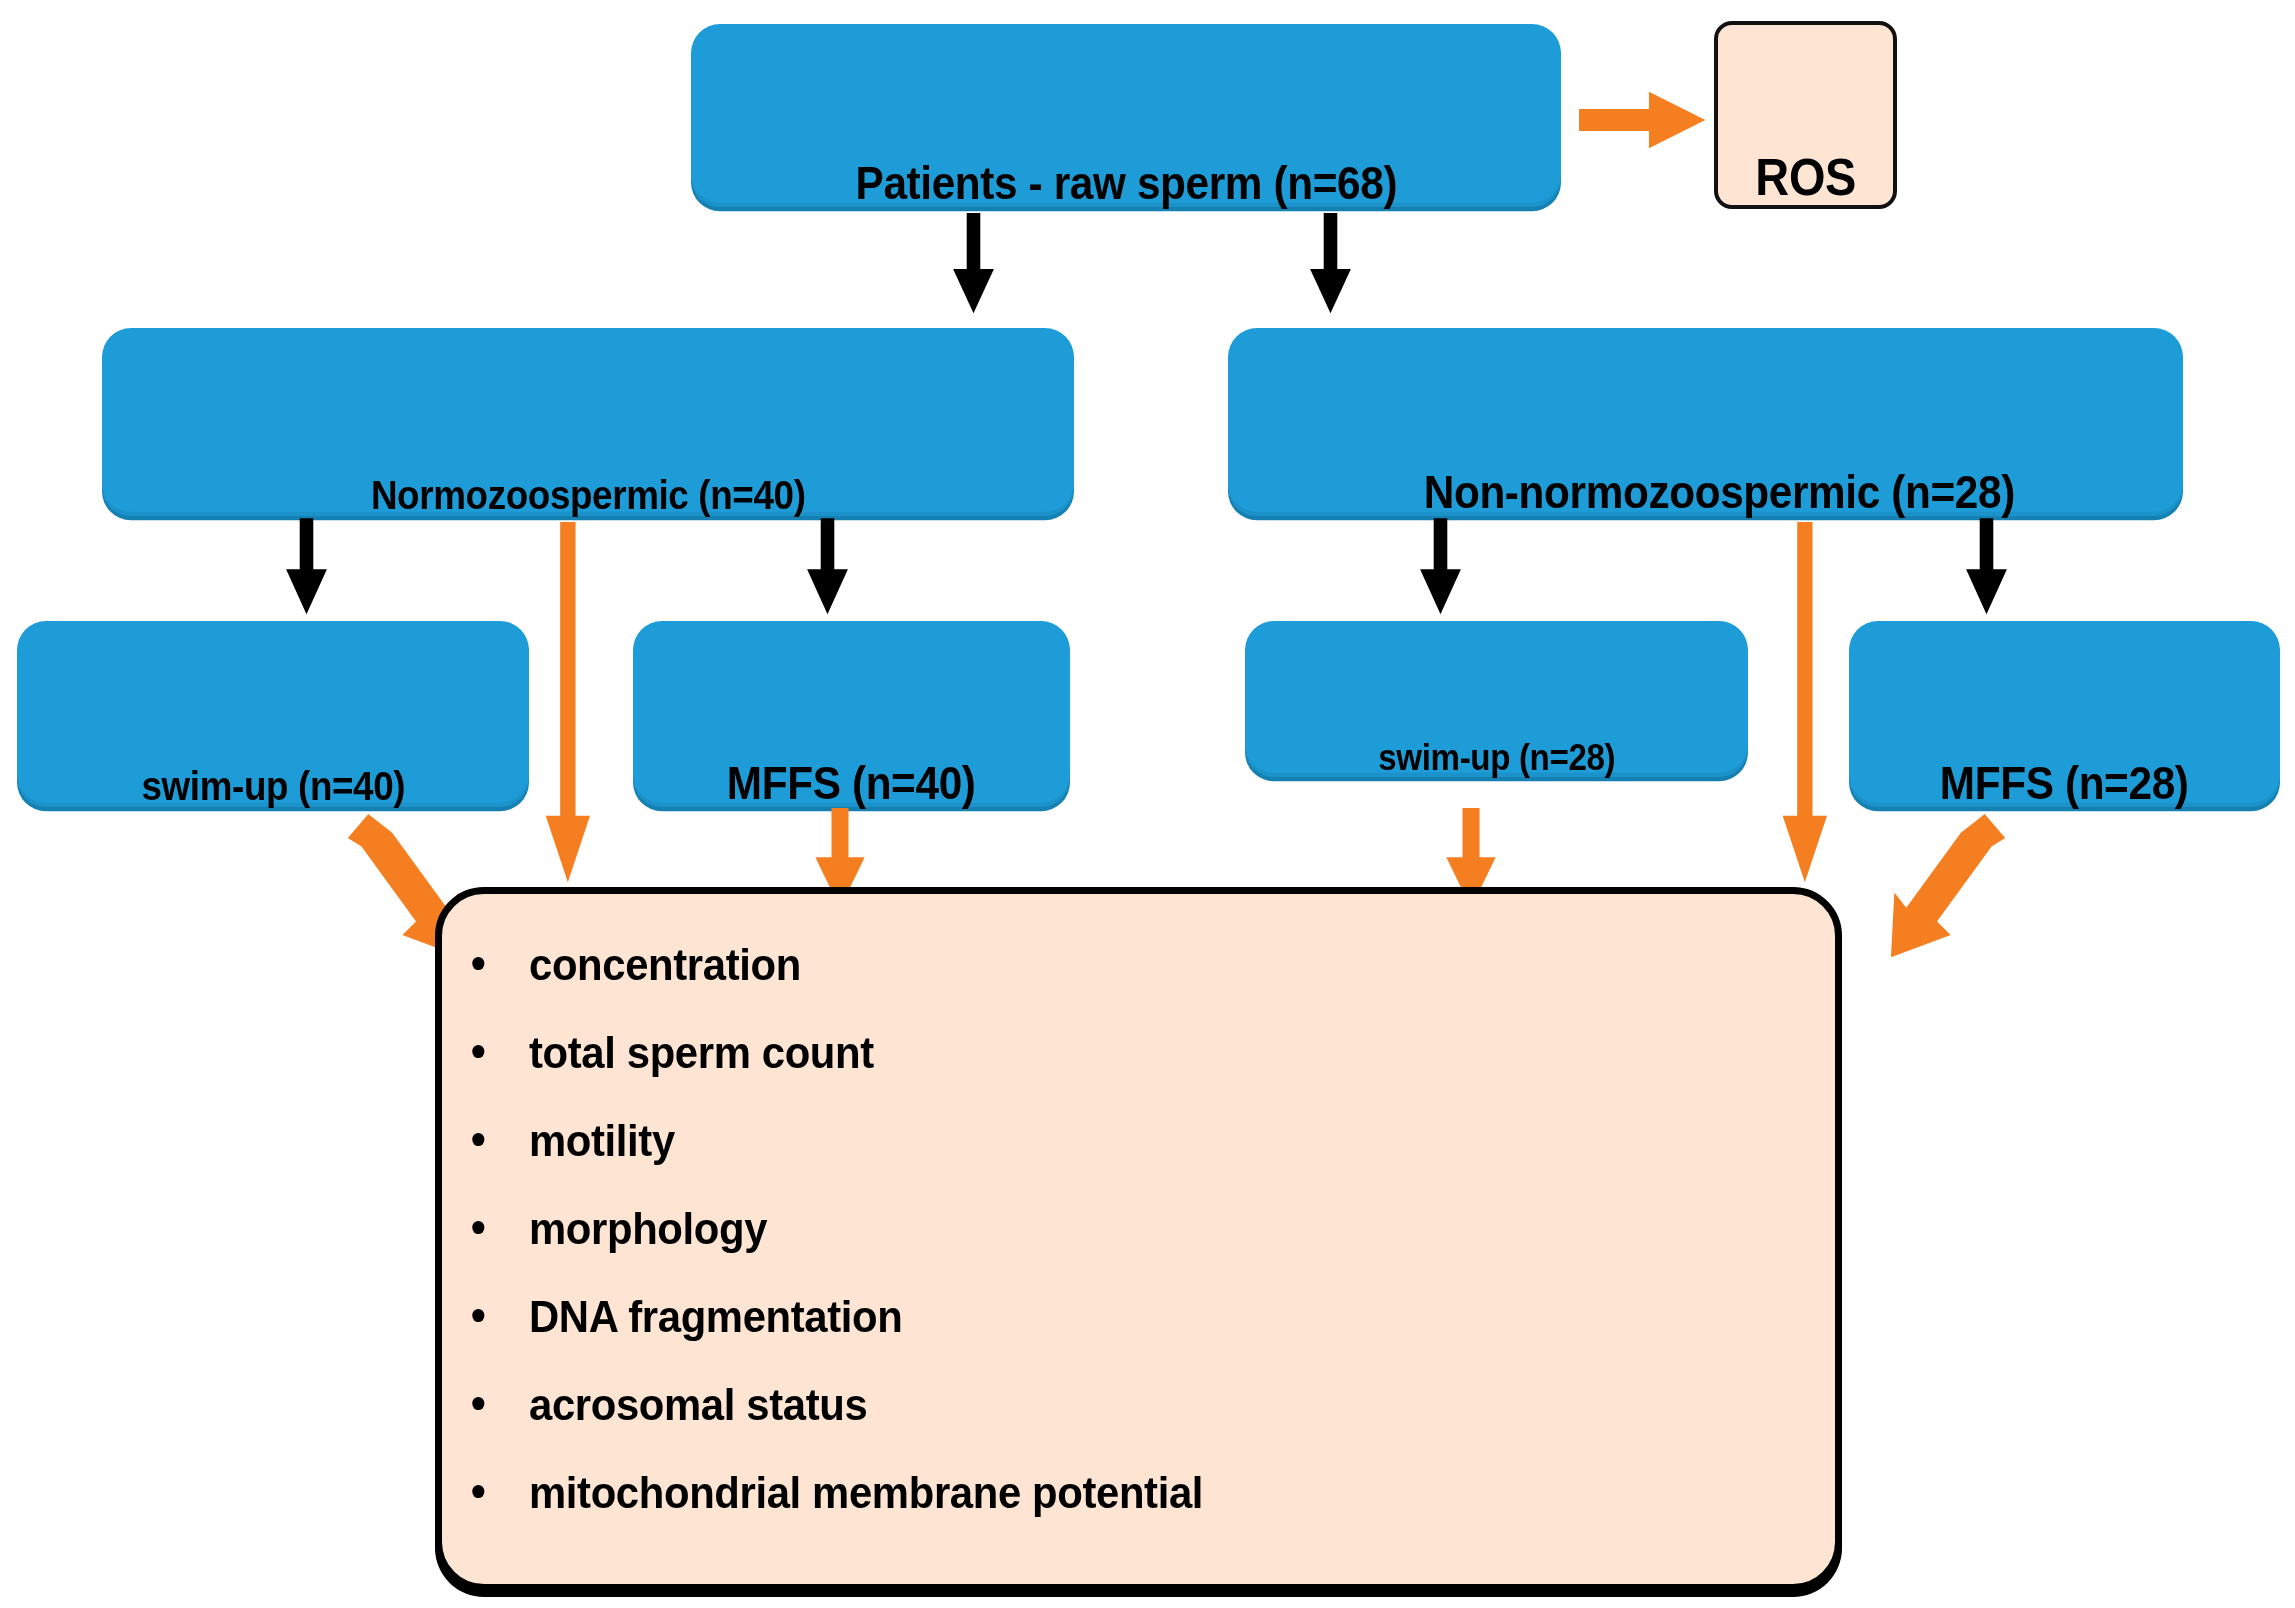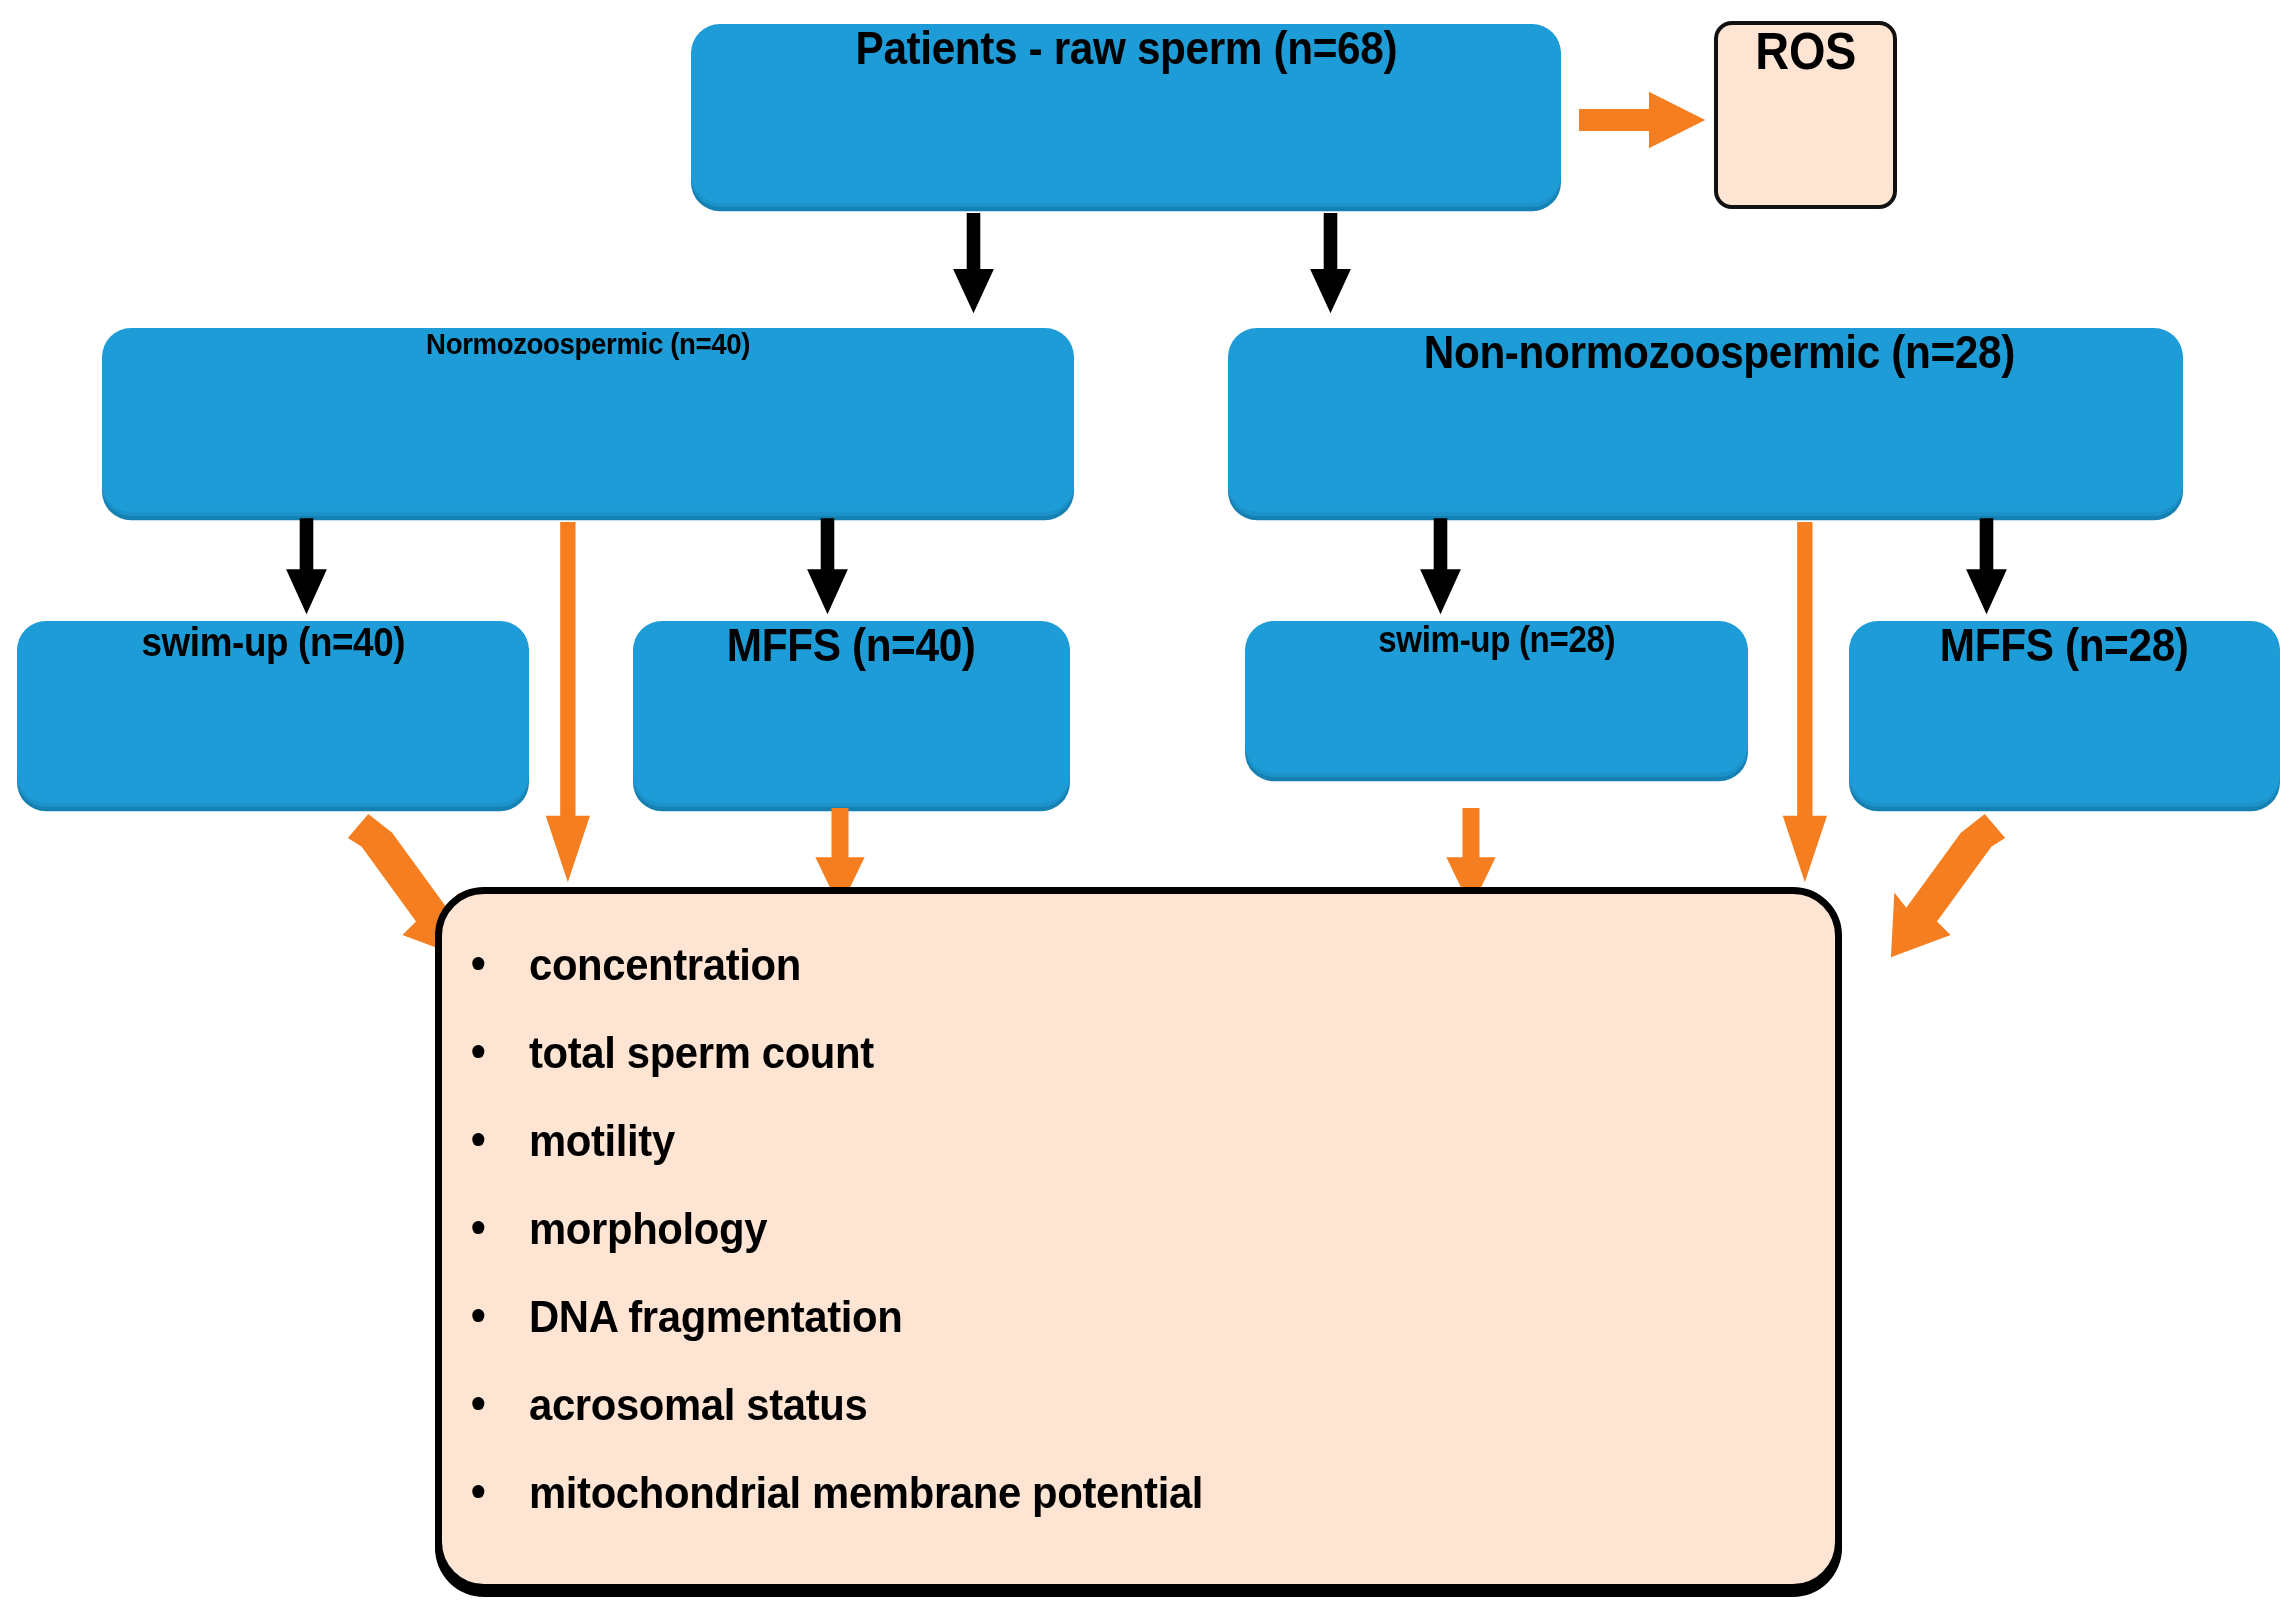--- a/index.html
+++ b/index.html
@@ -14,21 +14,21 @@
     background: #ffffff;
     overflow: hidden;
     font-family: "Liberation Sans", sans-serif;
   }
 
   
   .node {
     position: absolute;
     box-sizing: border-box;
     display: flex;
-    align-items: flex-start;
+    align-items: flex-end;
     justify-content: center;
     text-align: center;
     color: #000000;
     font-weight: bold;
     line-height: 1.05;
     letter-spacing: -0.4px;
   }
   .node.blue {
     background: #1E9CD7;
     border-radius: 29px;
@@ -113,21 +113,21 @@
     <svg width="51" height="102" viewBox="0 0 60 120">
       <polygon points="22,0 38,0 38,66 54,66 30,118 6,66 22,66" fill="#000000"></polygon>
     </svg>
   </div>
   <div class="arrow" style="left:1305px; top:213px; width:51px; height:102px;">
     <svg width="51" height="102" viewBox="0 0 60 120">
       <polygon points="22,0 38,0 38,66 54,66 30,118 6,66 22,66" fill="#000000"></polygon>
     </svg>
   </div>
 
-  <div class="node blue" style="left:102px; top:328px; width:972px; height:188px; font-size:30px;">
+  <div class="node blue" style="left:102px; top:328px; width:972px; height:188px; font-size:40px;">
     <span class="node-label">Normozoospermic (n=40)</span>
   </div>
 
   <div class="node blue" style="left:1228px; top:328px; width:955px; height:188px; font-size:46px;padding-left:28px;">
     <span class="node-label">Non-normozoospermic (n=28)</span>
   </div>
 
   <div class="arrow" style="left:281px; top:518px; width:51px; height:98px;">
     <svg width="51" height="98" viewBox="0 0 60 115">
       <polygon points="22,0 38,0 38,60 54,60 30,113 6,60 22,60" fill="#000000"></polygon>

